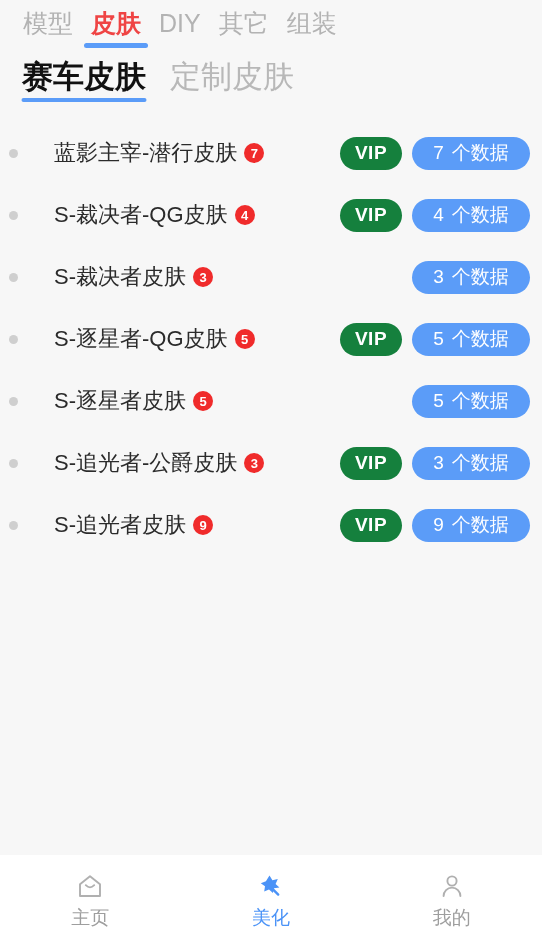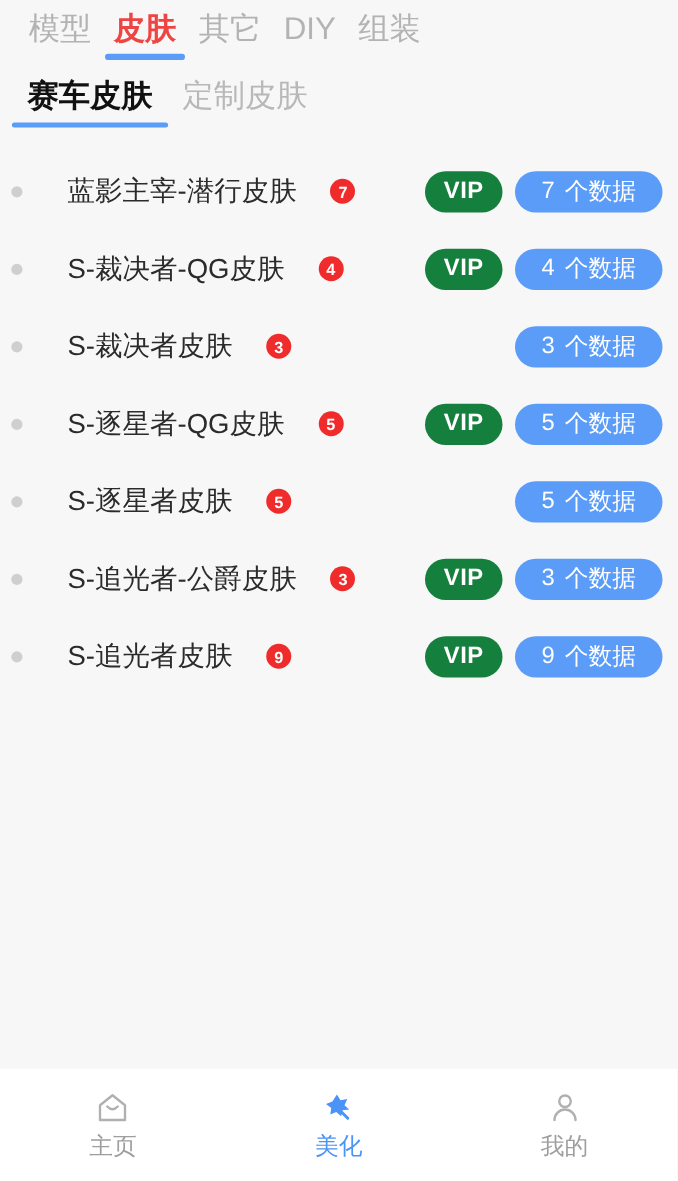--- a/index.html
+++ b/index.html
@@ -52,21 +52,21 @@
   .secondary-tabs {
     display: flex;
     align-items: flex-end;
     padding: 12px 0 0 10px;
     height: 56px;
     box-sizing: border-box;
   }
   .secondary-tab {
     position: relative;
     padding: 0 12px 12px 12px;
-    font-size: 25px;
+    font-size: 31px;
     line-height: 30px;
     color: #b8b8b8;
     white-space: nowrap;
     cursor: pointer;
   }
   .secondary-tab.active {
     color: #111111;
     font-weight: bold;
   }
   .secondary-tab.active .tab-underline {
@@ -100,21 +100,20 @@
     margin-left: 9px;
     margin-right: 0;
     flex: 0 0 auto;
   }
   .row-title-wrap {
     display: flex;
     align-items: center;
     margin-left: 36px;
     flex: 1 1 auto;
     min-width: 0;
-    gap: 20px;
   }
   .row-title {
     font-size: 22px;
     color: #2b2b2b;
     white-space: nowrap;
   }
   .count-badge {
     display: inline-flex;
     align-items: center;
     justify-content: center;
@@ -203,24 +202,24 @@
 
 <div class="primary-tabs">
   <div class="primary-tab">
     <span>模型</span>
   </div>
   <div class="primary-tab active">
     <span>皮肤</span>
     <span class="tab-underline"></span>
   </div>
   <div class="primary-tab">
+    <span>DIY</span>
+  </div>
+  <div class="primary-tab">
     <span>其它</span>
-  </div>
-  <div class="primary-tab">
-    <span>DIY</span>
   </div>
   <div class="primary-tab">
     <span>组装</span>
   </div>
 </div>
 
 <div class="secondary-tabs">
   <div class="secondary-tab active">
     <span>赛车皮肤</span>
     <span class="tab-underline"></span>

